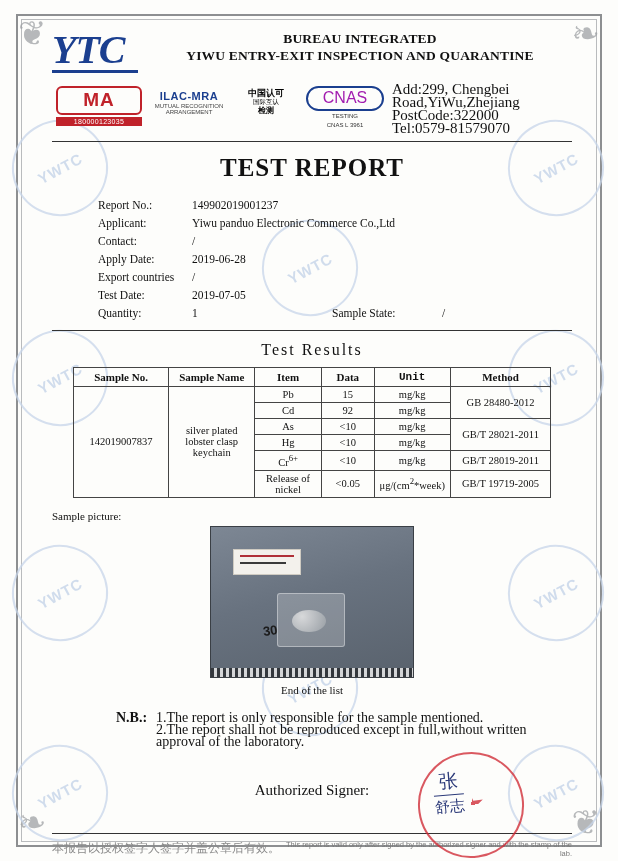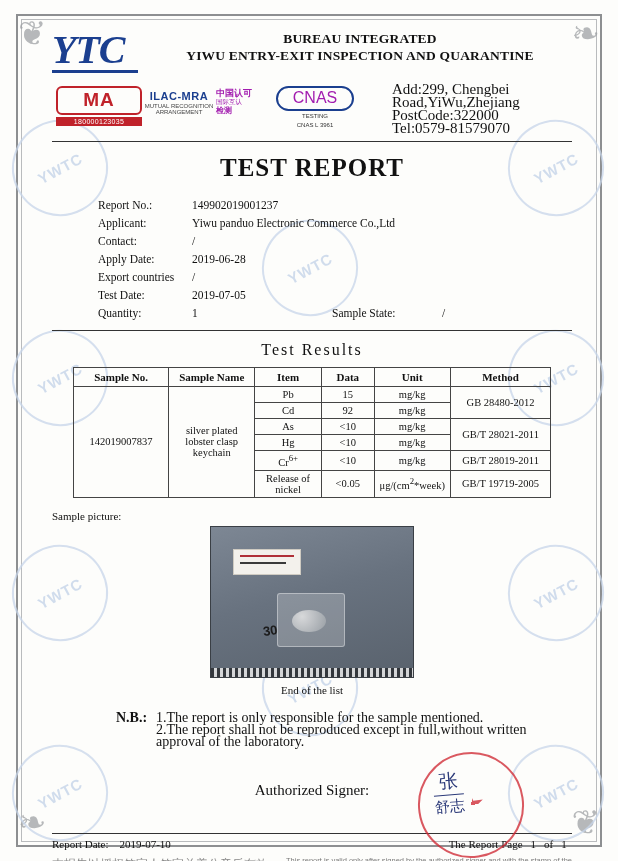--- a/index.html
+++ b/index.html
@@ -77,21 +77,21 @@
     font-size:13.5px;
     line-height:17px;
     letter-spacing:.2px;
     padding-top:6px;
     font-family:"Liberation Serif", serif;
   }
 
   .badges{
     display:flex;align-items:center;margin-top:6px;
   }
-  .badge-row{flex:0 0 330px;display:flex;align-items:flex-start;padding-left:4px;}
+  .badge-row{flex:0 0 330px;display:flex;align-items:flex-start;gap:10px;padding-left:4px;}
   .ma{
     width:86px;
   }
   .ma .ring{
     border:2px solid #c0222a;border-radius:6px;
     color:#c0222a;font-family:"Liberation Sans",sans-serif;
     font-weight:bold;font-size:19px;text-align:center;
     padding:1px 0 2px;letter-spacing:1px;
   }
   .ma .num{
@@ -105,21 +105,21 @@
     font-weight:bold;font-size:11px;letter-spacing:.5px;
   }
   .ilac .sub{font-size:6px;color:#444;margin-top:1px;font-family:"Liberation Sans",sans-serif;}
   .cnas{width:78px;text-align:center;}
   .cnas .ring{
     border:2px solid #1b3f8f;border-radius:14px;color:#a21caf;
     font-family:"Liberation Sans",sans-serif;font-weight:normal;font-size:16px;
     padding:1px 0 2px;
   }
   .cnas .sub{font-size:6px;color:#333;font-family:"Liberation Sans",sans-serif;line-height:8px;margin-top:1px;}
-  .cn{width:60px;text-align:left;color:#a21caf;padding-top:2px;}
+  .cn{width:60px;text-align:center;color:#000000;padding-top:2px;}
   .cn .l1{font-size:9px;font-weight:bold;line-height:10px;}
   .cn .l2{font-size:6.5px;line-height:8px;}
   .cn .l3{font-size:8px;font-weight:bold;line-height:9px;}
 
   .addr{
     flex:1;font-size:15px;line-height:13px;color:#111;
     font-family:Liberation Serif, serif;
     padding-top:4px;padding-left:6px;
   }
 
@@ -151,21 +151,21 @@
   }
   table.results th, table.results td{
     border:1px solid #444;text-align:center;padding:2px 3px;
     font-weight:normal;
   }
   table.results th{font-weight:bold;font-size:11px;padding:3px;}
   .col-no{width:20%;}
   .col-name{width:18%;}
   .col-item{width:14%;}
   .col-data{width:11%;}
-  .col-unit{width:16%;}
+  .col-unit{width:16%;font-family:Liberation Mono, monospace;}
   .col-method{width:21%;}
 
   .pic-label{font-size:11px;margin:12px 0 4px;}
   .photo{
     width:202px;height:150px;margin:0 auto;
     background:linear-gradient(165deg,#7d8794 0%,#68727f 45%,#59626d 100%);
     border:1px solid #3a3f45;
     position:relative;
     overflow:hidden;
   }
@@ -458,33 +458,20 @@
         <div class="ring-txt"></div>
       </div>
       <div class="sig-ink">
         <div class="l1">张</div>
         <div class="l2">舒志</div>
       </div>
     </div>
 
     <hr class="footer-rule">
 
-    <div class="foot">
-      <div class="left">
-        <span>Report Date:</span>
-        &nbsp;&nbsp;
-        <span>2019-07-10</span>
-      </div>
-      <div class="right">
-        <span>The Report Page</span>
-        <span class="u">1</span>
-        <span>of</span>
-        <span class="u">1</span>
-      </div>
-    </div>
 
     <div class="tiny">
       <div class="cn">本报告以授权签字人签字并盖公章后有效。</div>
       <div class="en">This report is valid only after signed by the authorized signer and with the stamp of the lab.</div>
     </div>
 
   </div>
 </div>
 
 </body></html>

